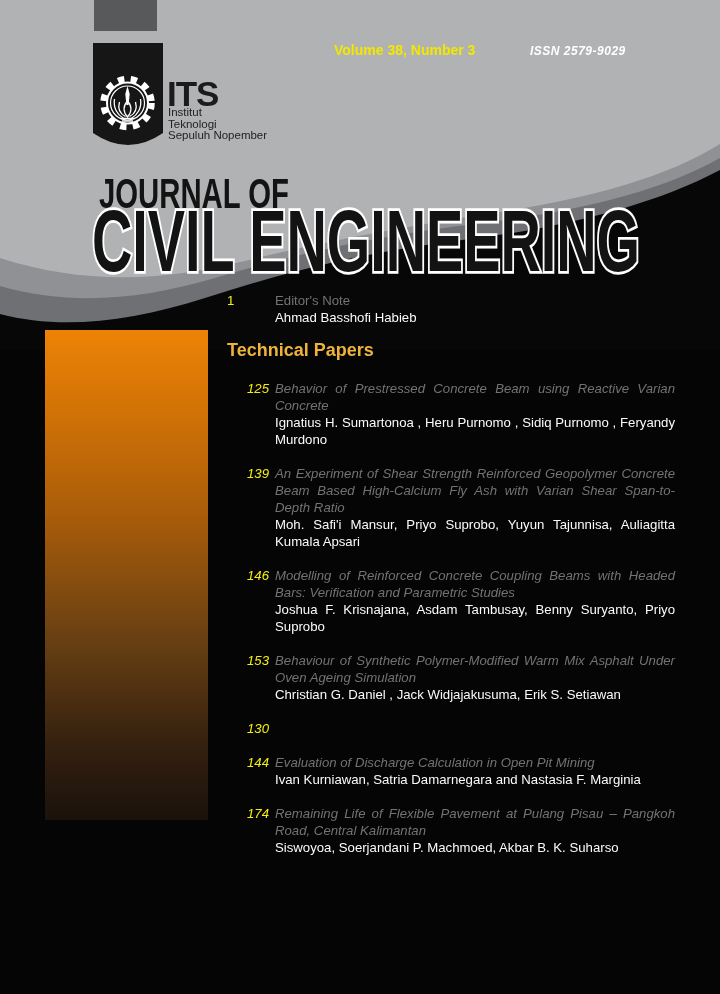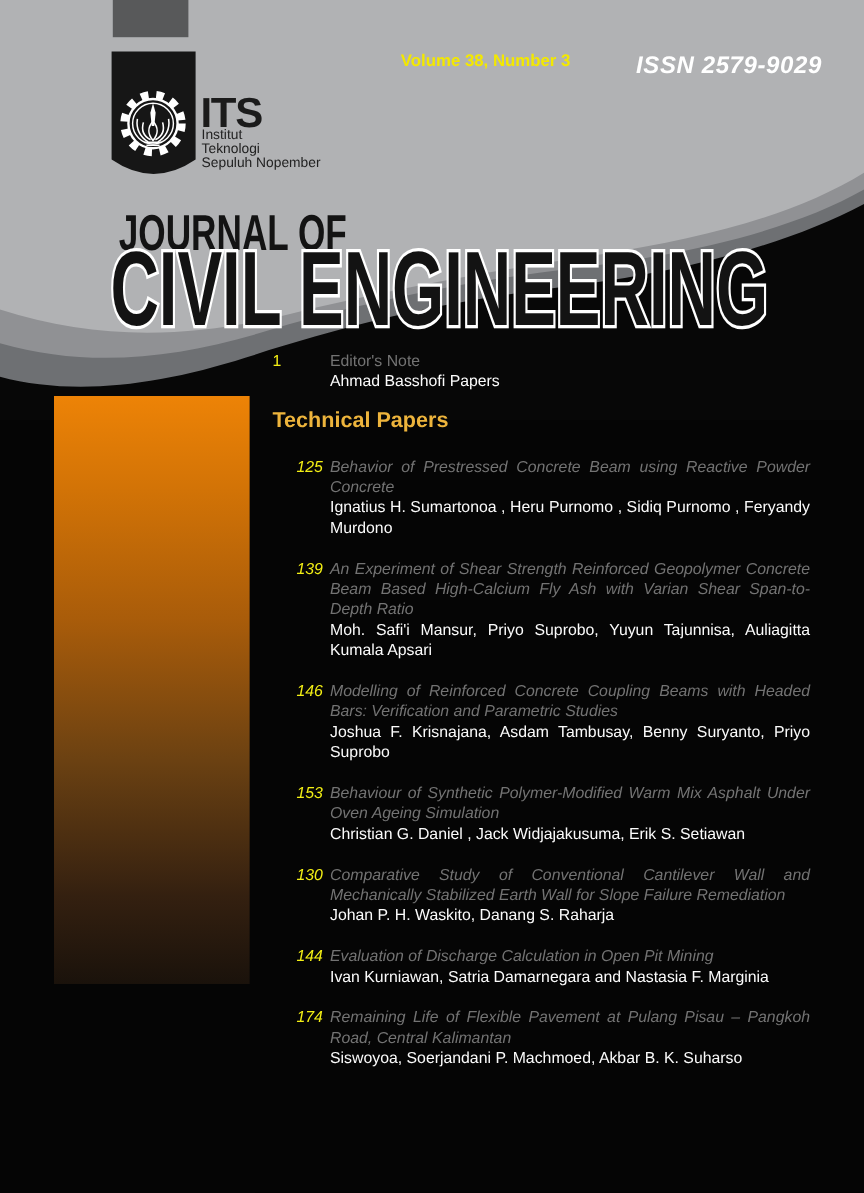--- a/index.html
+++ b/index.html
@@ -7,21 +7,21 @@
     position:relative;width:720px;height:994px;background:#050505;
     overflow:hidden;font-family:"Liberation Sans",sans-serif;
   }
   .top-art{position:absolute;left:0;top:0;}
   .issue-block{
     position:absolute;left:334px;top:41px;color:#f3e800;
     font-weight:bold;font-size:14px;line-height:19px;letter-spacing:0px;
   }
   .issn{
     position:absolute;left:530px;top:44px;color:#ffffff;
-    font-weight:bold;font-style:italic;font-size:20px;letter-spacing:.5px;
+    font-weight:bold;font-style:italic;font-size:12px;letter-spacing:.5px;
   }
   .orange-panel{
     position:absolute;left:45px;top:330px;width:163px;height:490px;
     background:linear-gradient(180deg,#ed8306 0%,#d27306 16%,#a95c0a 38%,
                #6b4112 62%,#342010 85%,#1a120b 100%);
   }
   .toc{position:absolute;left:227px;top:292px;width:448px;
        font-size:13.2px;line-height:17px;}
   .toc-row{display:grid;grid-template-columns:48px 400px;margin:0 0 17px 0;}
   .toc-row.editor{margin-bottom:16px;}
@@ -82,30 +82,30 @@
   <div class="issn">ISSN 2579-9029</div>
 
   <div class="orange-panel"></div>
 
   <div class="toc">
 
     <div class="toc-row editor">
       <div class="num">1</div>
       <div>
         <div class="t-title">Editor's Note</div>
-        <div class="t-authors">Ahmad Basshofi Papers</div>
+        <div class="t-authors">Ahmad Basshofi Habieb</div>
       </div>
     </div>
 
     <div class="section-heading">Technical Papers</div>
 
     <div class="toc-row">
       <div class="num it">125</div>
       <div>
-        <div class="t-title it">Behavior of Prestressed Concrete Beam using Reactive Powder Concrete</div>
+        <div class="t-title it">Behavior of Prestressed Concrete Beam using Reactive Varian Concrete</div>
         <div class="t-authors it">Ignatius H. Sumartonoa , Heru Purnomo , Sidiq Purnomo , Feryandy Murdono</div>
       </div>
     </div>
 
     <div class="toc-row">
       <div class="num it">139</div>
       <div>
         <div class="t-title it">An Experiment of Shear Strength Reinforced Geopolymer Concrete Beam Based High-Calcium Fly Ash with Varian Shear Span-to-Depth Ratio</div>
         <div class="t-authors it">Moh. Safi'i Mansur, Priyo Suprobo, Yuyun Tajunnisa, Auliagitta Kumala Apsari</div>
       </div>
@@ -122,24 +122,20 @@
     <div class="toc-row">
       <div class="num it">153</div>
       <div>
         <div class="t-title it">Behaviour of Synthetic Polymer-Modified Warm Mix Asphalt Under Oven Ageing Simulation</div>
         <div class="t-authors it">Christian G. Daniel , Jack Widjajakusuma, Erik S. Setiawan</div>
       </div>
     </div>
 
     <div class="toc-row">
       <div class="num it">130</div>
-      <div>
-        <div class="t-title it">Comparative Study of Conventional Cantilever Wall and Mechanically Stabilized Earth Wall for Slope Failure Remediation</div>
-        <div class="t-authors it">Johan P. H. Waskito, Danang S. Raharja</div>
-      </div>
     </div>
 
     <div class="toc-row">
       <div class="num it">144</div>
       <div>
         <div class="t-title it">Evaluation of Discharge Calculation in Open Pit Mining</div>
         <div class="t-authors it">Ivan Kurniawan, Satria Damarnegara and Nastasia F. Marginia</div>
       </div>
     </div>
 

